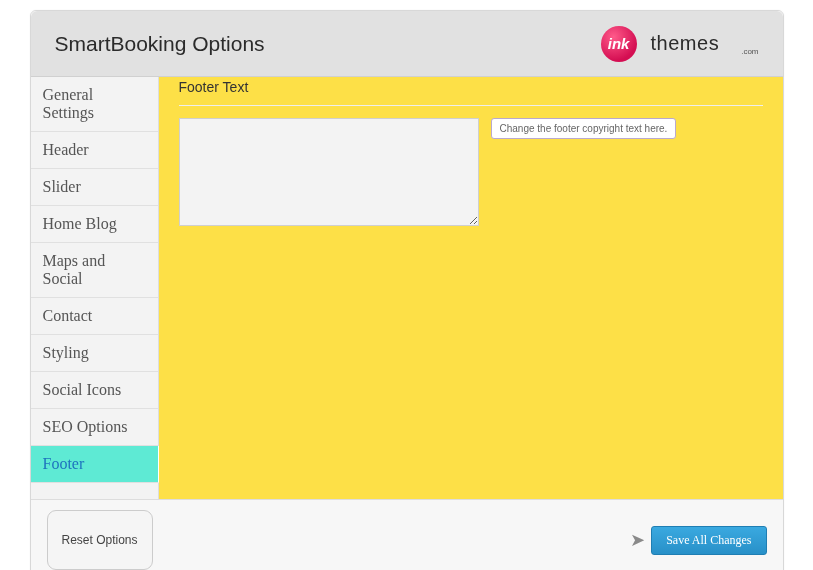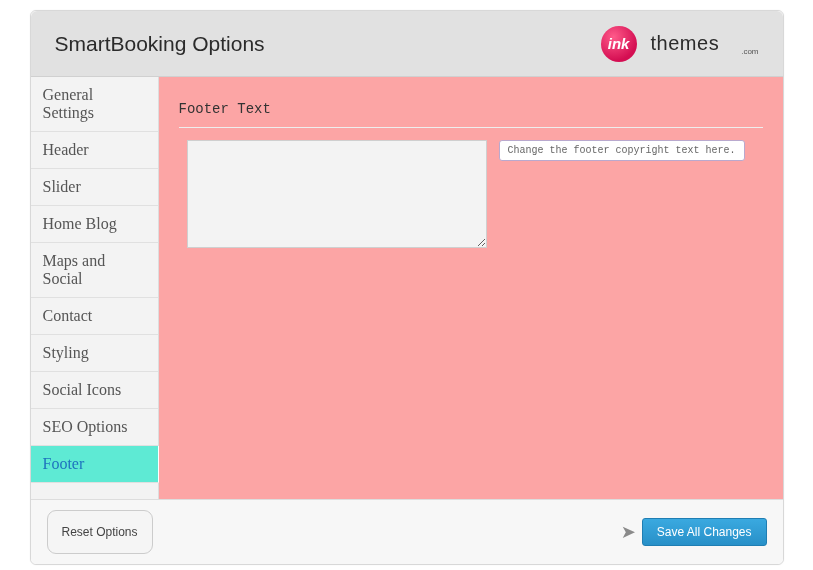--- a/index.html
+++ b/index.html
@@ -82,37 +82,35 @@
     font-family: Georgia, serif;
   }
   .sidebar-item.active {
     background: #5eead4;
     color: #1e73be;
     border-right: 1px solid #fff;
     margin-right: -1px;
   }
   .content {
     flex: 1;
-    padding: 24px 20px;
-    background: #fca5a5;
-    font-family: Liberation Mono, monospace;
+    padding: 2px 20px;
+    background: #fde047;
   }
   .section-title {
     font-size: 14px;
     color: #333;
     font-weight: 400;
     padding-bottom: 10px;
     border-bottom: 1px solid #eee;
     margin-bottom: 12px;
   }
   .field-row {
     display: flex;
     gap: 12px;
     align-items: flex-start;
-    margin-left: 8px;
   }
   textarea.footer-text {
     width: 300px;
     height: 108px;
     border: 1px solid #cfcfcf;
     background: #f3f3f3;
     resize: both;
     padding: 6px;
     font-family: inherit;
     font-size: 12px;
@@ -132,21 +130,21 @@
     padding: 10px 16px;
     display: flex;
     justify-content: space-between;
     align-items: center;
     border-radius: 0 0 6px 6px;
   }
   .btn-reset {
     background: #f5f5f5;
     border: 1px solid #ccc;
     border-radius: 9px;
-    padding: 14px 14px;
+    padding: 22px 14px;
     font-size: 12px;
     color: #444;
     cursor: pointer;
   }
   .save-group {
     display: flex;
     align-items: center;
     gap: 6px;
   }
   .arrow {
@@ -156,20 +154,21 @@
   }
   .btn-save {
     background: #2f9fd8;
     background: linear-gradient(#3aa9e0,#2890c8);
     border: 1px solid #1f7eb3;
     color: #fff;
     border-radius: 3px;
     padding: 6px 14px;
     font-size: 12px;
     cursor: pointer;
+    font-family: Liberation Serif, serif;
   }
 </style>
 </head>
 <body>
 
 <div class="panel">
 
   <div class="header">
     <h1>SmartBooking Options</h1>
     <div class="logo">

